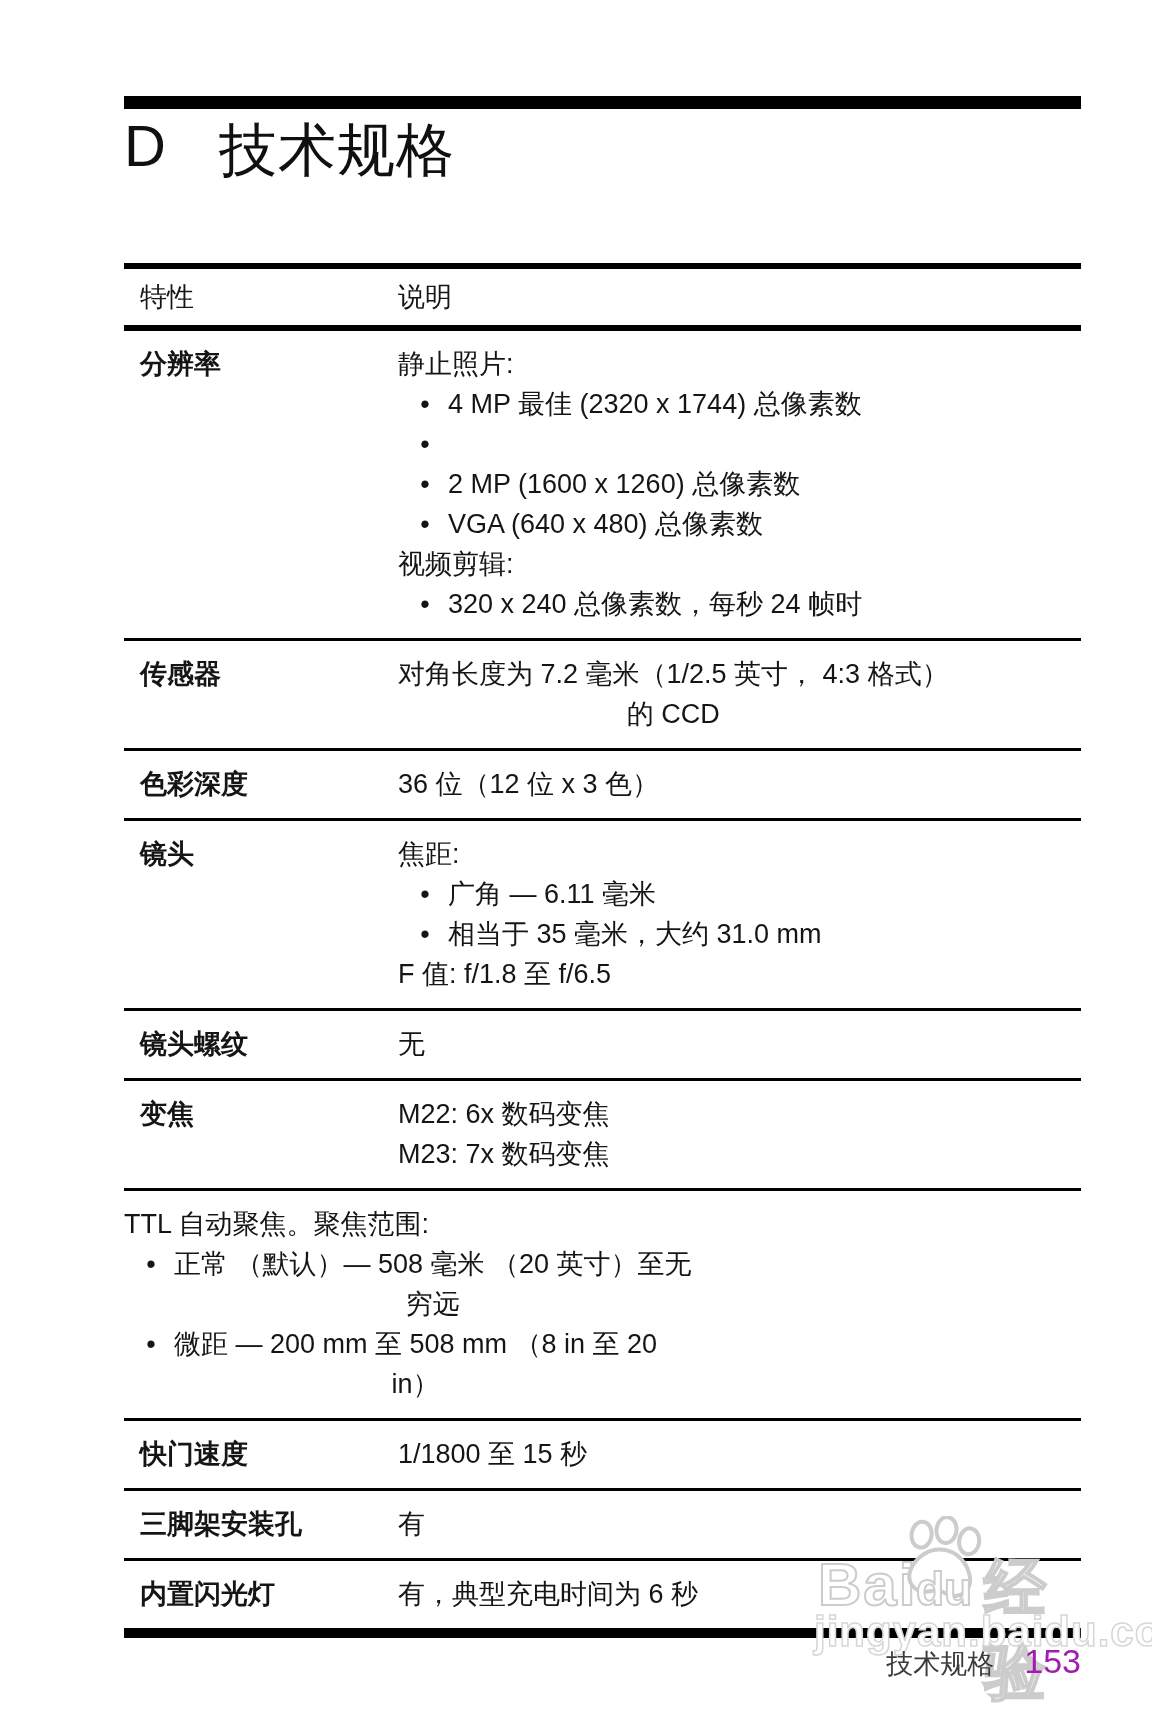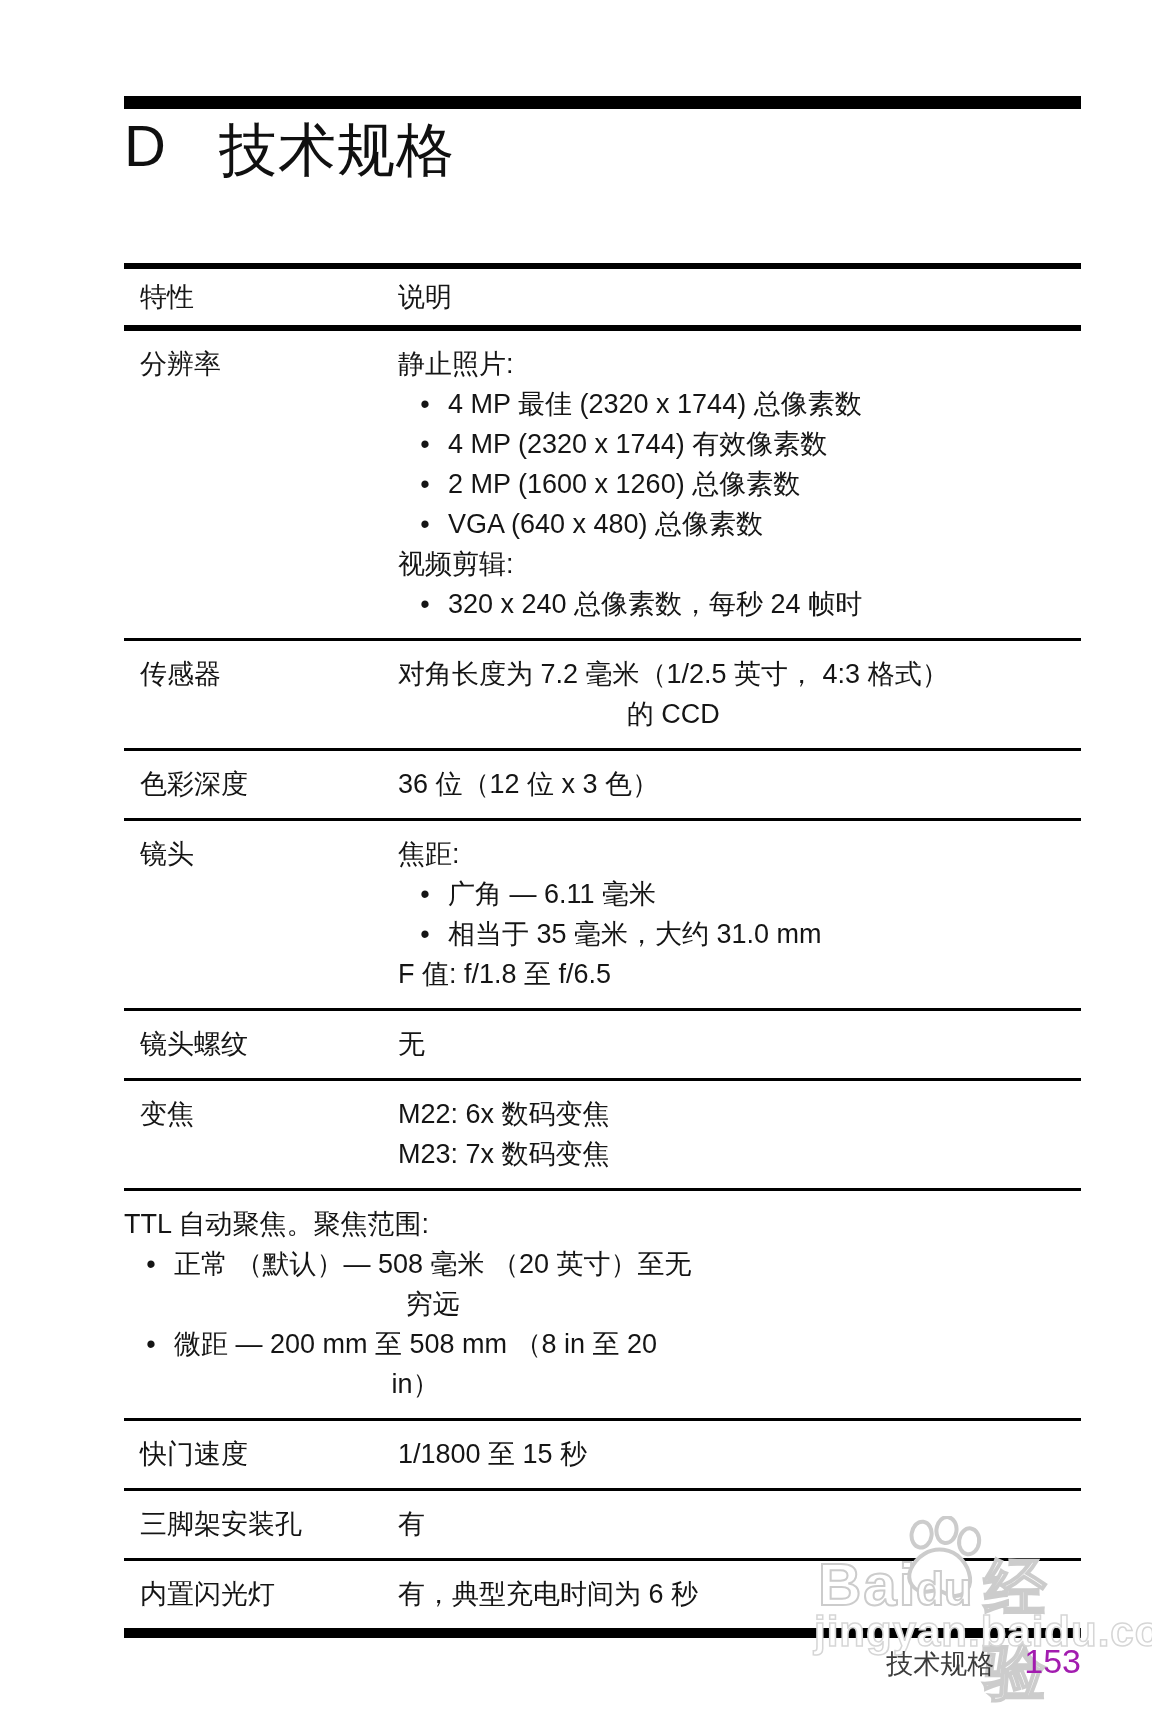--- a/index.html
+++ b/index.html
@@ -40,21 +40,21 @@
   .c1{width:258px;padding-left:16px;flex:none;}
   .c2{flex:1;padding-right:6px;}
   .trow{
     display:flex;
     padding:13px 0 14px 0;
     border-bottom:3px solid #000;
   }
   .trow:last-child{border-bottom:10px solid #000;}
   .label{
     width:258px;padding-left:16px;flex:none;
-    font-weight:normal;
+    font-weight:bold;
   }
   .desc{flex:1;padding-right:6px;text-align:center;}
   .line{display:flex;}
   .dot{flex:none;width:46px;padding-left:4px;}
   .txt{white-space:pre-line;}
   
   .footer{
     position:absolute;top:1642px;right:71px;z-index:4;
     display:flex;align-items:baseline;gap:30px;
   }
@@ -101,21 +101,20 @@
           <div class="desc">
             <div class="line">
               <span class="txt">静止照片:</span>
             </div>
             <div class="line">
               <span class="dot">•</span>
               <span class="txt">4 MP 最佳 (2320 x 1744) 总像素数</span>
             </div>
             <div class="line">
               <span class="dot">•</span>
-              <span class="txt">4 MP (2320 x 1744) 有效像素数</span>
             </div>
             <div class="line">
               <span class="dot">•</span>
               <span class="txt">2 MP (1600 x 1260) 总像素数</span>
             </div>
             <div class="line">
               <span class="dot">•</span>
               <span class="txt">VGA (640 x 480) 总像素数</span>
             </div>
             <div class="line">

